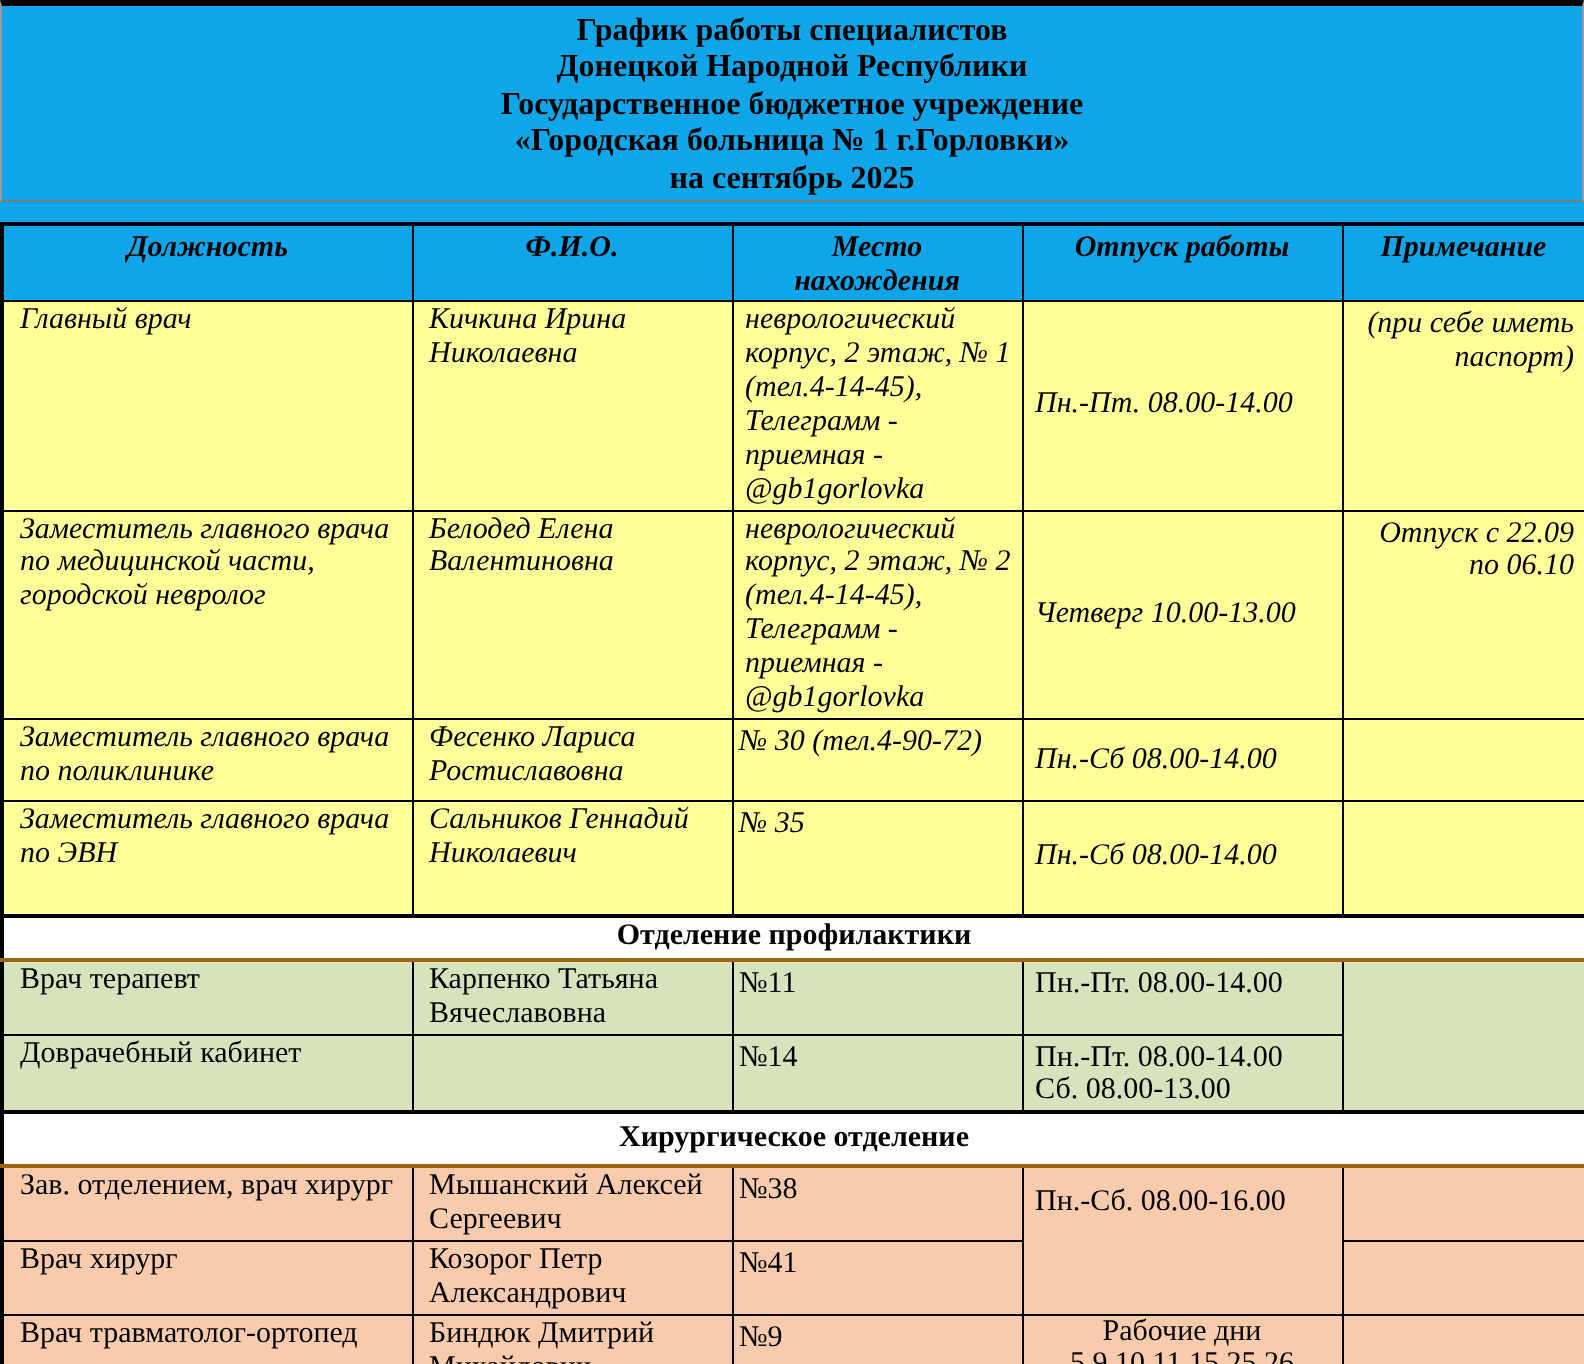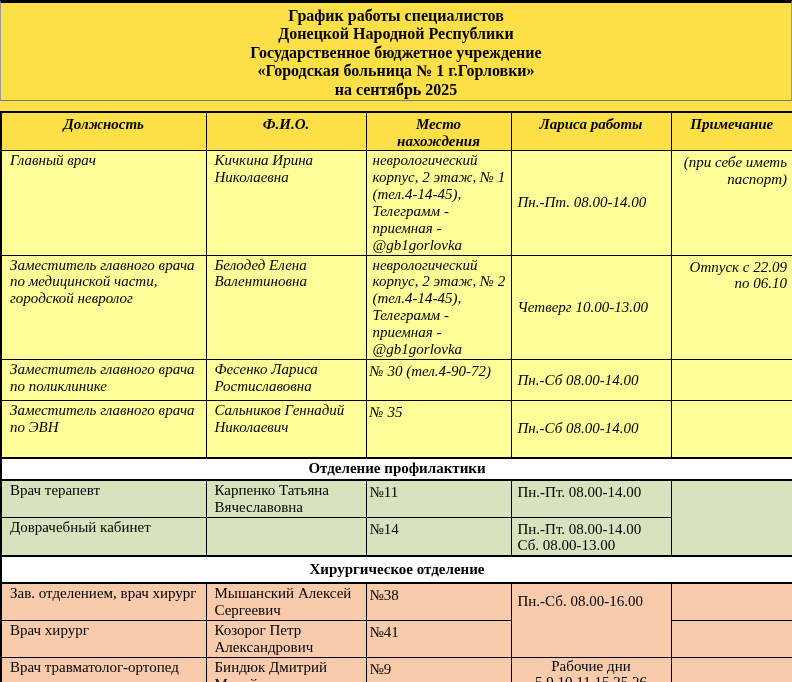--- a/index.html
+++ b/index.html
@@ -1,18 +1,18 @@
 <!DOCTYPE html>
 <html><head>
 <meta charset="utf-8">
 <style>
   html,body{margin:0;padding:0;background:#fff;}
   .page{
     width:792px;height:682px;
-    background:#fde047;
+    background:#0ea5e9;
     font-family:"Liberation Serif","DejaVu Serif",serif;
     color:#000;
     box-sizing:border-box;
     overflow:hidden;
   }
   
   .title-box{
     box-sizing:border-box;
     width:792px;height:101px;
     border-top:3px solid #000;
@@ -55,21 +55,21 @@
   
   .bg-yellow td{background:#FFFF99;font-style:italic;}
   .bg-green td{background:#D6E3BC;}
   .bg-orange td{background:#F8CBAD;}
   .section-cell{
     background:#fff;
     font-weight:bold;
     text-align:center;
     vertical-align:middle;
     border-top:2px solid #000;
-    border-bottom:2px solid #000000;
+    border-bottom:2px solid #a16207;
     padding:1px 0;
   }
   
   td.pos, td.name{
     text-align:left;vertical-align:top;
     padding:1px 4px 1px 8px;
   }
   td.loc{
     vertical-align:top;
     padding:3px 3px;
@@ -113,21 +113,21 @@
       <col style="width:160px">
       <col style="width:145px">
       <col style="width:160px">
       <col style="width:122px">
     </colgroup>
     <thead>
       <tr>
         <th>Должность</th>
         <th>Ф.И.О.</th>
         <th class="th-loc">Место нахождения</th>
-        <th>Лариса работы</th>
+        <th>Отпуск работы</th>
         <th>Примечание</th>
       </tr>
     </thead>
     <tbody>
 
       <tr class="bg-yellow r1">
         <td class="pos">Главный врач</td>
         <td class="name">Кичкина Ирина Николаевна</td>
         <td class="loc-left">неврологический корпус, 2 этаж, № 1 (тел.4-14-45), Телеграмм - приемная - @gb1gorlovka</td>
         <td class="schedule">Пн.-Пт. 08.00-14.00</td>

